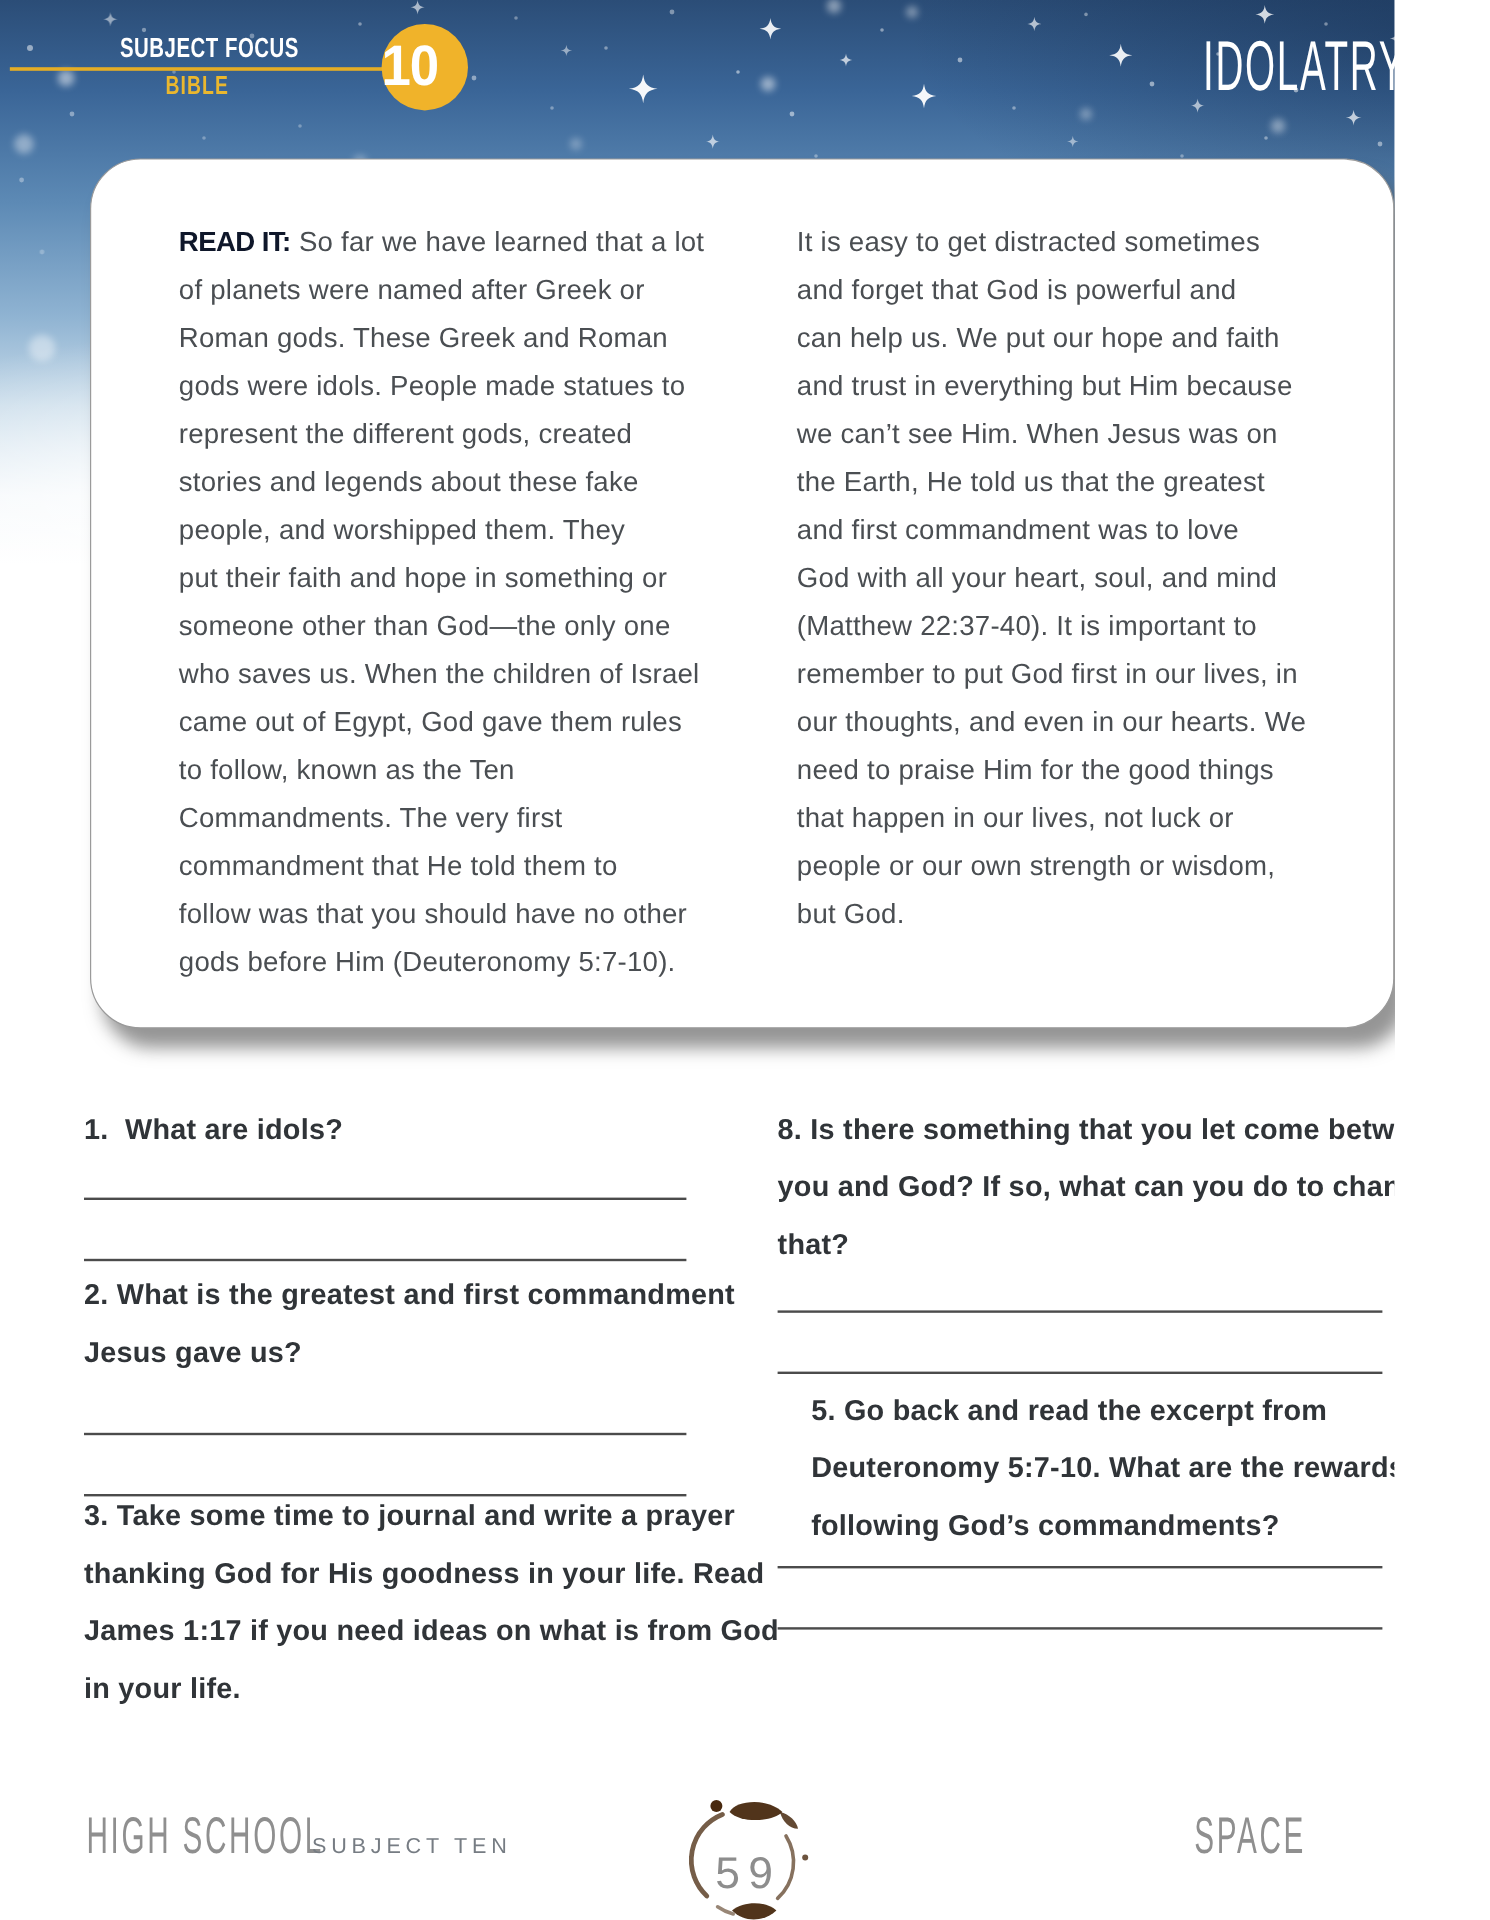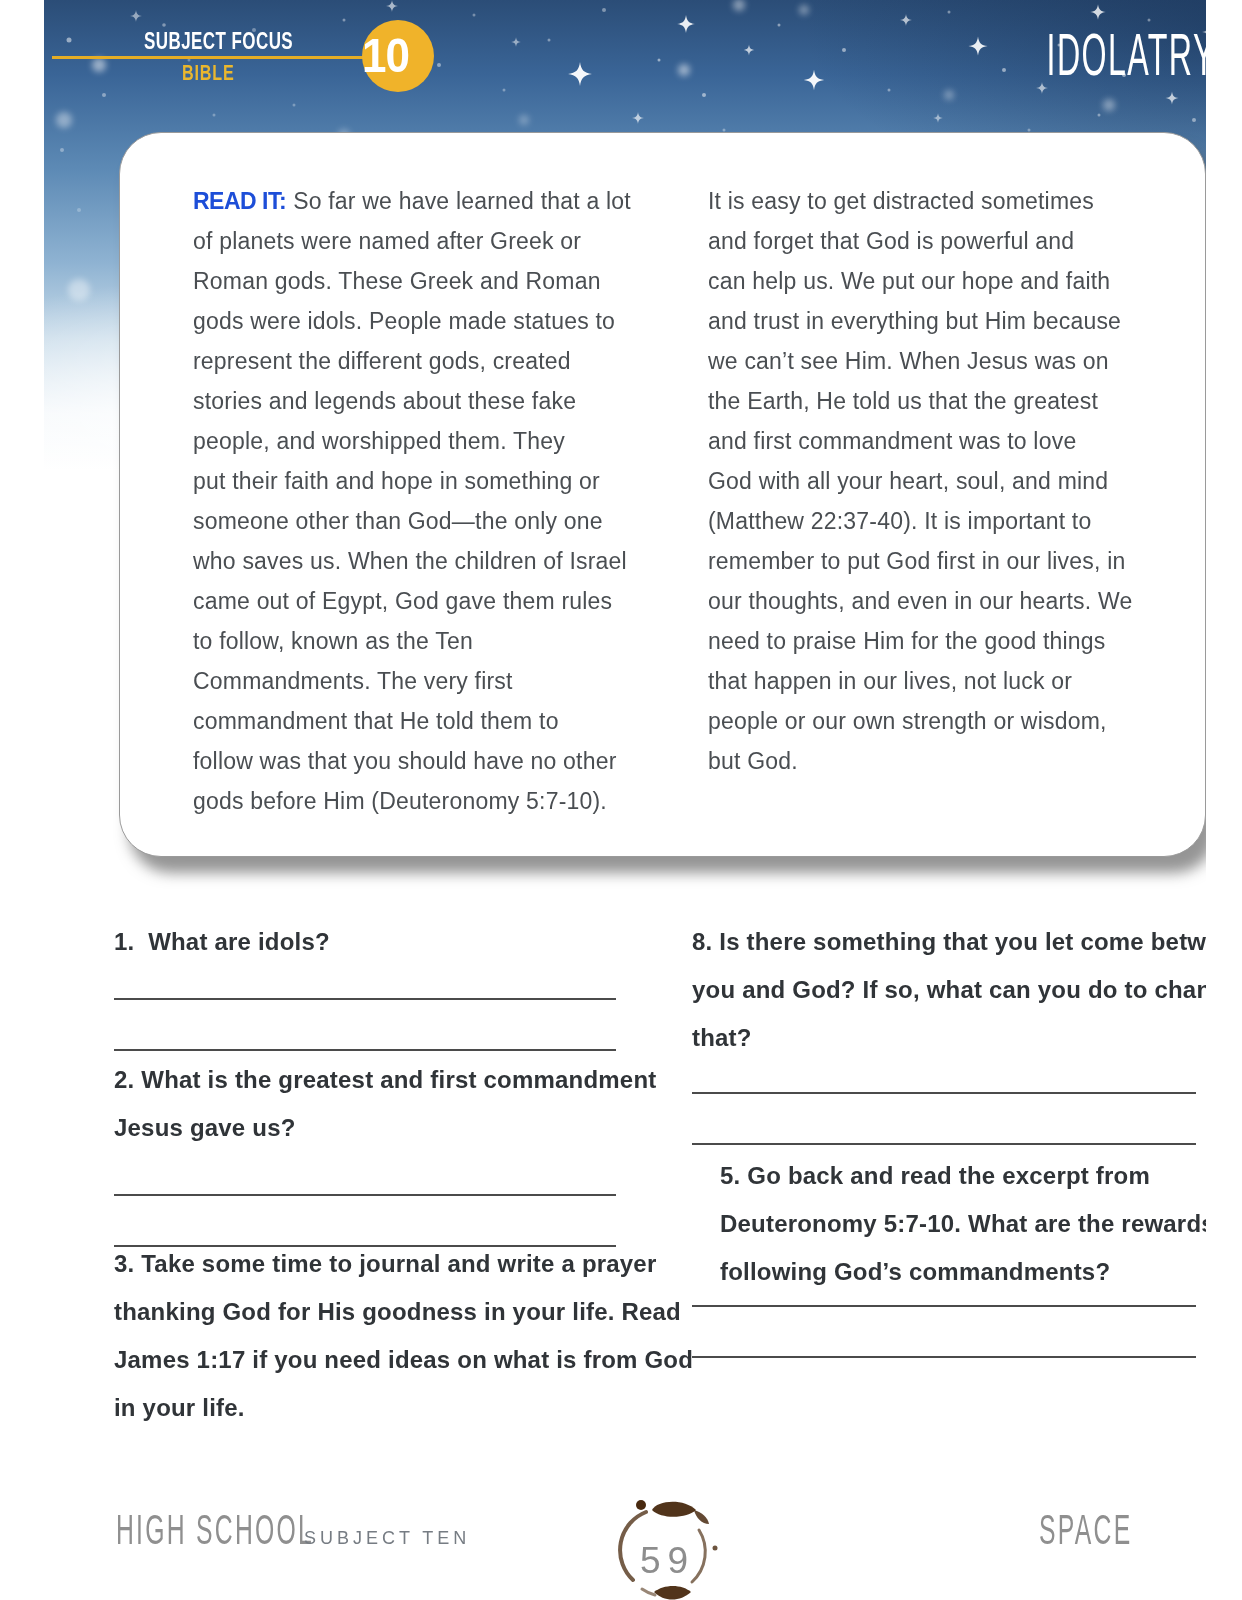--- a/index.html
+++ b/index.html
@@ -1,17 +1,17 @@
 <!DOCTYPE html>
 <html><head>
 <meta charset="utf-8">
 <style>
   html,body{margin:0;padding:0;}
   body{width:1242px;height:1600px;background:#ffffff;font-family:"Liberation Sans",sans-serif;}
-  .page{position:relative;width:1162px;height:1600px;overflow:hidden;background:#fff;margin-left:44px;}
+  .page{position:relative;width:1162px;height:1600px;overflow:hidden;background:#fff;}
 
   
   .sky{
     position:absolute;left:0;top:0;width:1242px;height:470px;
     background-image:
       radial-gradient(ellipse 620px 260px at 96% 6%, rgba(12,32,62,.38), transparent 70%),
       radial-gradient(ellipse 340px 150px at 48% 82%, rgba(255,255,255,.85), transparent 72%),
       radial-gradient(ellipse 430px 190px at 12% 88%, rgba(255,255,255,.8), transparent 70%),
       radial-gradient(ellipse 520px 210px at 86% 96%, rgba(255,255,255,.75), transparent 72%),
       linear-gradient(180deg,#2b4d77 0%,#3a6597 16%,#5d8ab5 36%,#8fb3d2 56%,#c9dcea 72%,#f4f8fb 88%,#ffffff 100%);
@@ -40,21 +40,21 @@
   
   .card{
     position:absolute;left:75px;top:132px;width:1085px;height:723px;background:#ffffff;
     border:1px solid #9a9a9a;border-radius:42px;
     box-shadow:10px 16px 14px rgba(78,78,78,.6);
   }
   .card .col{position:absolute;top:48px;font-size:23px;line-height:40px;color:#4a4e52;letter-spacing:.2px;}
   .card .col-left{left:73px;width:472px;}
   .card .col-right{left:588px;width:480px;}
   .card .col span{white-space:pre-line;}
-  .read-it-label{font-weight:700;color:#1d4ed8;letter-spacing:-.5px;padding-right:7px;}
+  .read-it-label{font-weight:700;color:#0f172a;letter-spacing:-.5px;padding-right:7px;}
 
   
   .q-text{
     position:absolute;font-size:24px;font-weight:700;color:#303438;line-height:48px;
     white-space:pre;letter-spacing:.2px;
   }
   .ans-line{position:absolute;height:0;border-top:2px solid #4b4b4b;}
 
   
   .footer-program{

